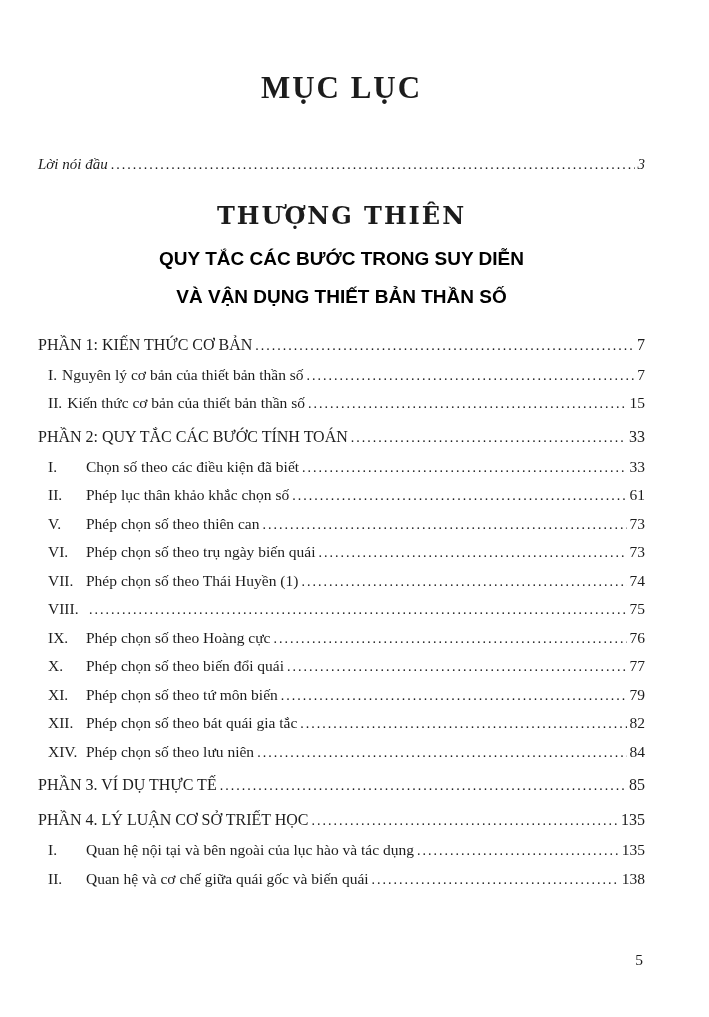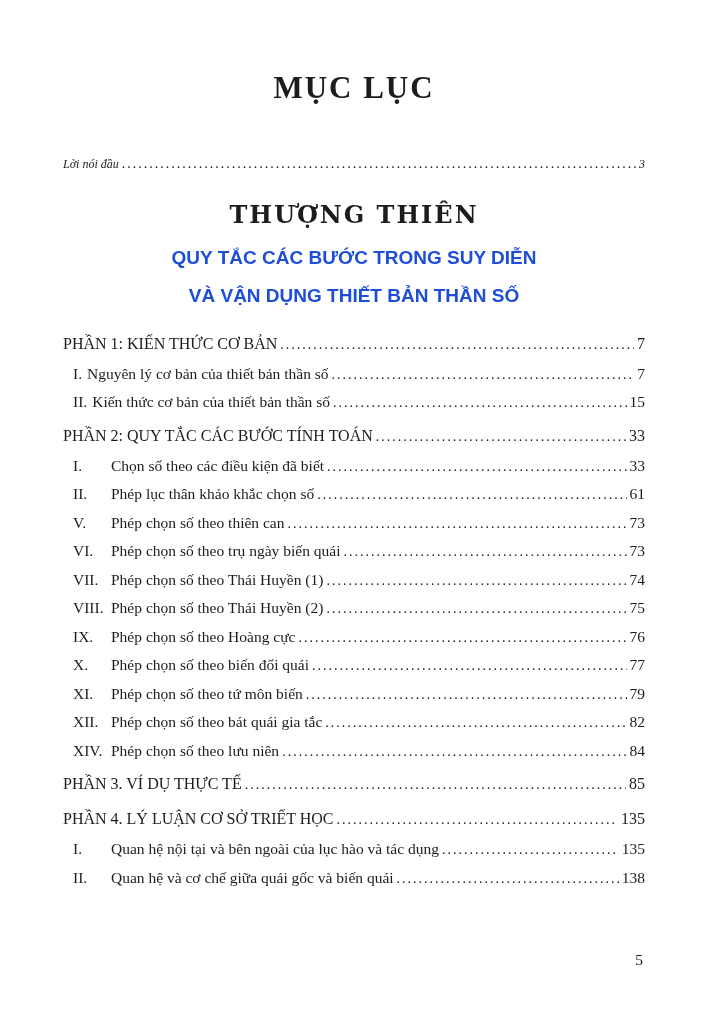--- a/index.html
+++ b/index.html
@@ -5,57 +5,57 @@
   html,body{margin:0;padding:0;}
   body{
     width:709px;height:1017px;
     background:#ffffff;
     color:#1c1c1c;
     font-family:"Liberation Serif", serif;
     position:relative;
     overflow:hidden;
   }
   .page{
-    padding:70px 64px 0 63px;
+    padding:70px 64px 0 38px;
     box-sizing:border-box;
   }
   
   .doc-title{
     text-align:center;
     font-size:31px;
     font-weight:bold;
     letter-spacing:2px;
     margin:0 0 50px 0;
   }
   
   .preface-row{
     display:flex;
     align-items:baseline;
     font-style:italic;
-    font-size:12px;
+    font-size:15px;
     margin-bottom:28px;
   }
   
   .section-header{
     text-align:center;
     margin-bottom:16px;
   }
   .part-title{
     font-size:24px;
     font-weight:bold;
     letter-spacing:2px;
     margin:0 0 14px 0;
     font-family:"DejaVu Serif", serif;
   }
   .subtitle{
     font-family:"Liberation Sans", sans-serif;
     font-weight:bold;
     font-size:19px;
     line-height:1.6;
-    color:#1d4ed8;
+    color:#000000;
     margin:8px;
   }
   
   .toc{
     margin-top:14px;
   }
   .toc-row{
     display:flex;
     align-items:baseline;
     font-size:15.5px;
@@ -174,21 +174,20 @@
         <span class="pg">73</span>
       </div>
       <div class="toc-row item">
         <span class="num">VII.</span>
         <span class="label">Phép chọn số theo Thái Huyền (1)</span>
         <span class="leader"></span>
         <span class="pg">74</span>
       </div>
       <div class="toc-row item">
         <span class="num">VIII.</span>
-        <span class="label">Phép chọn số theo Thái Huyền (2)</span>
         <span class="leader"></span>
         <span class="pg">75</span>
       </div>
       <div class="toc-row item">
         <span class="num">IX.</span>
         <span class="label">Phép chọn số theo Hoàng cực</span>
         <span class="leader"></span>
         <span class="pg">76</span>
       </div>
       <div class="toc-row item">

